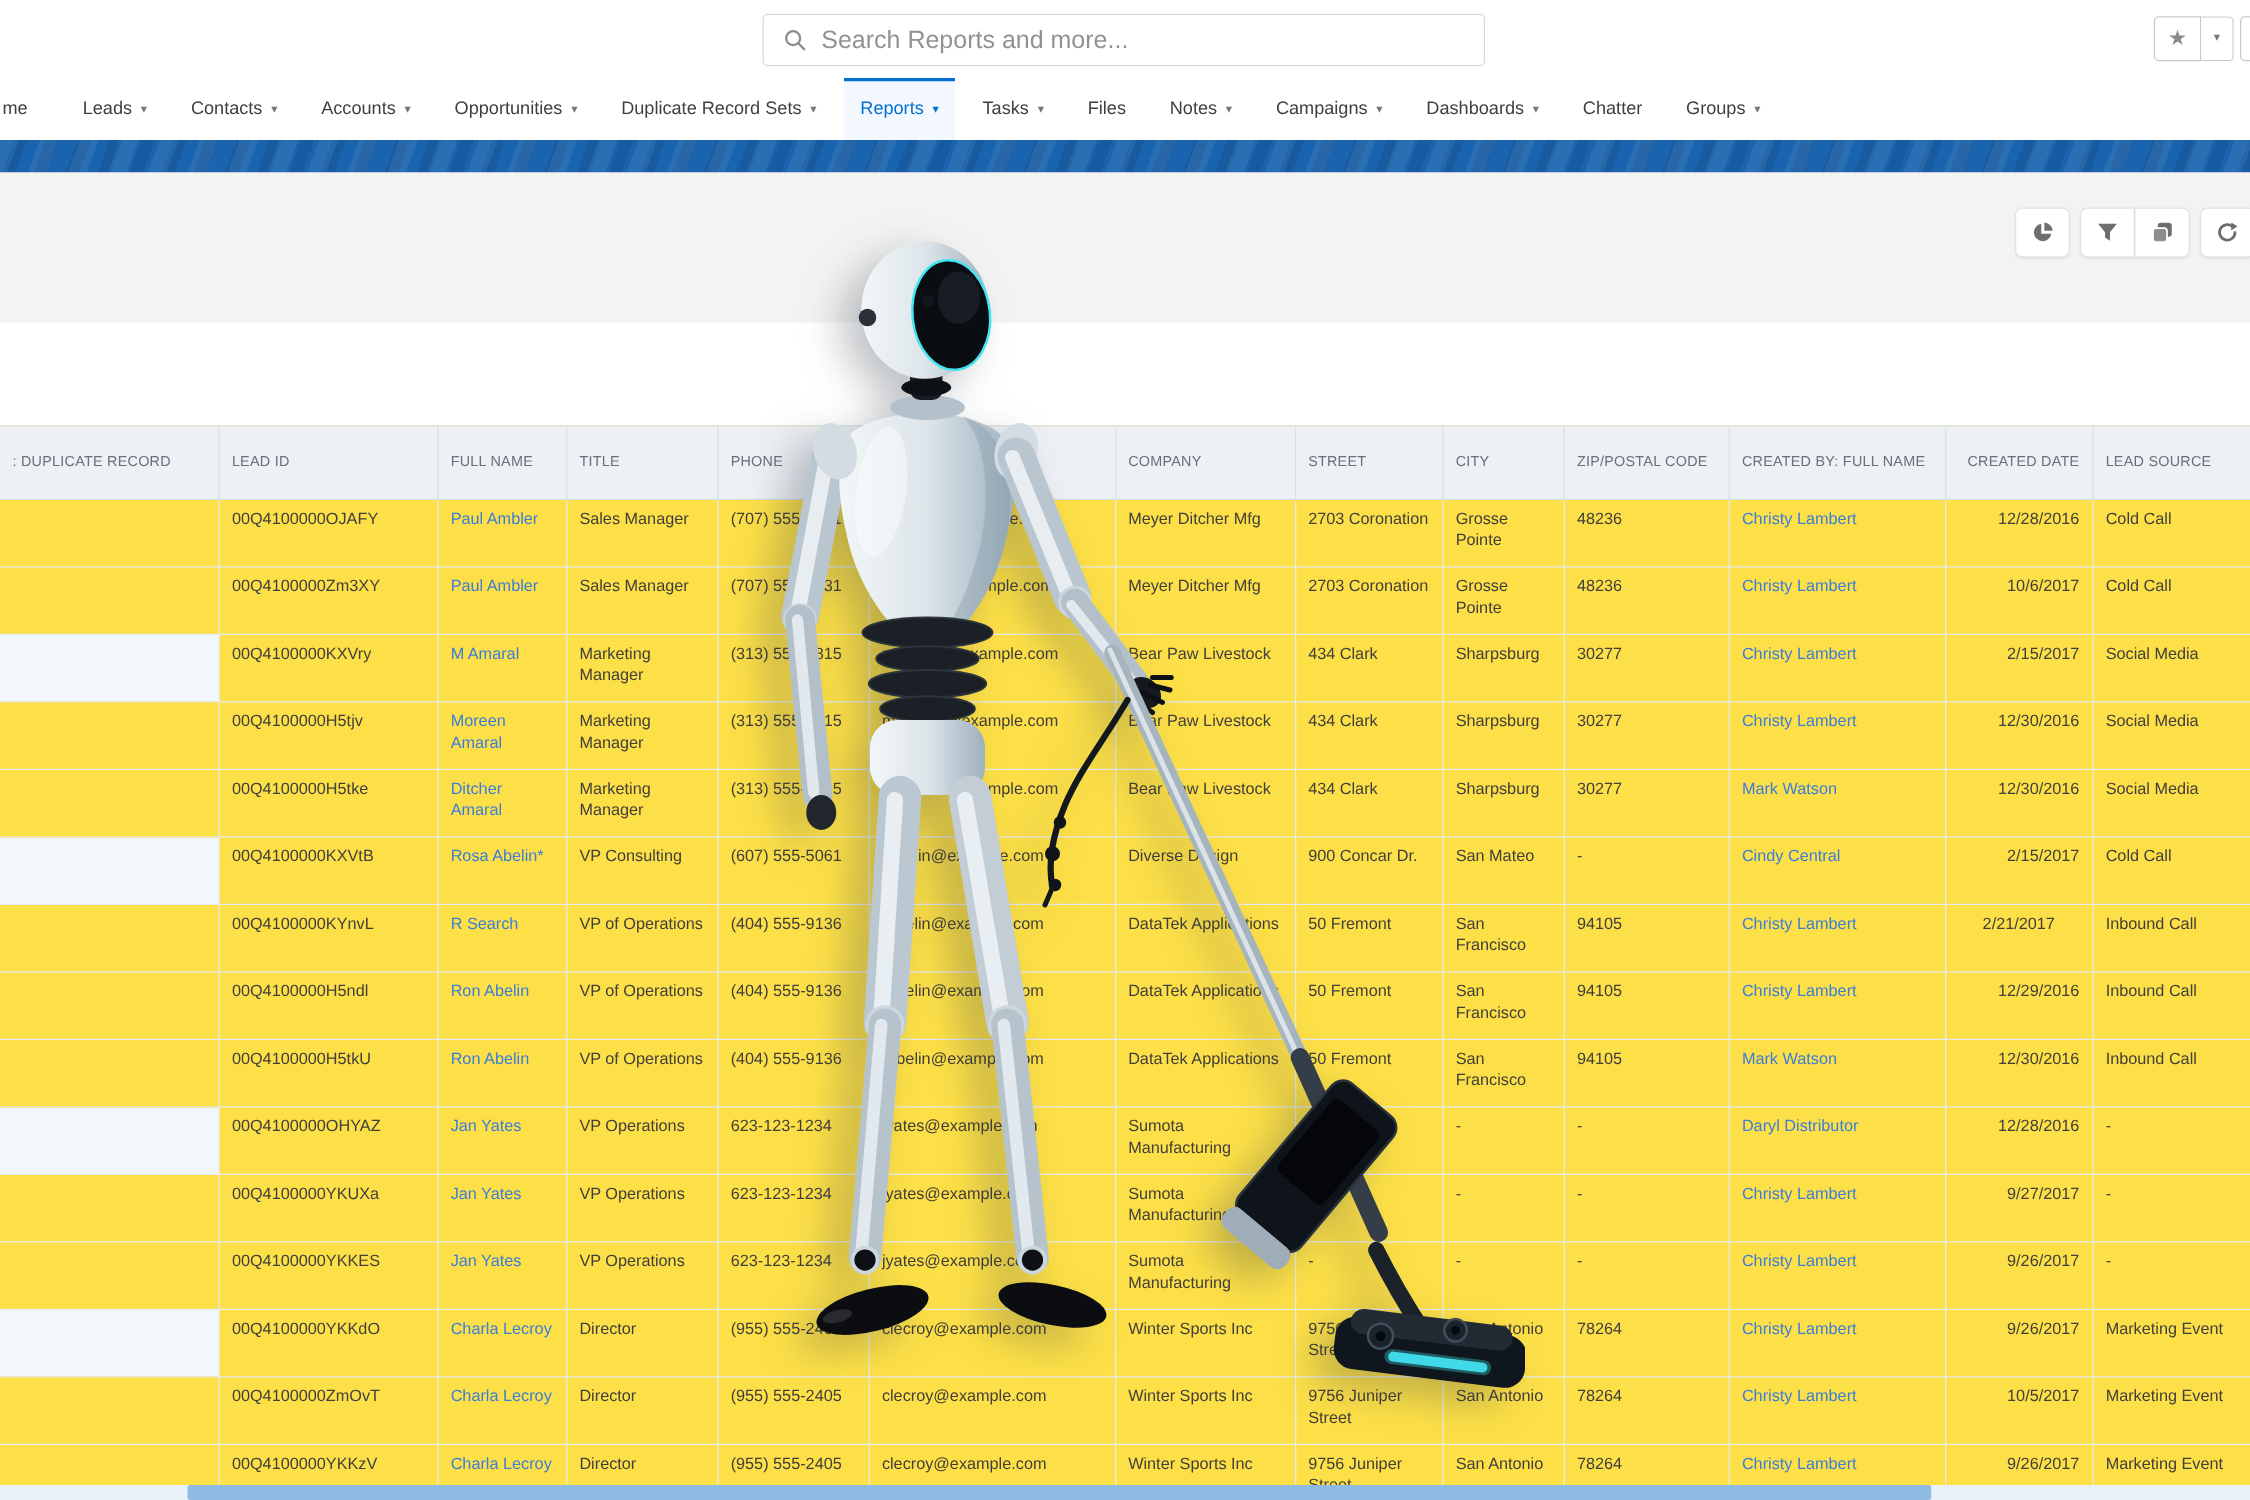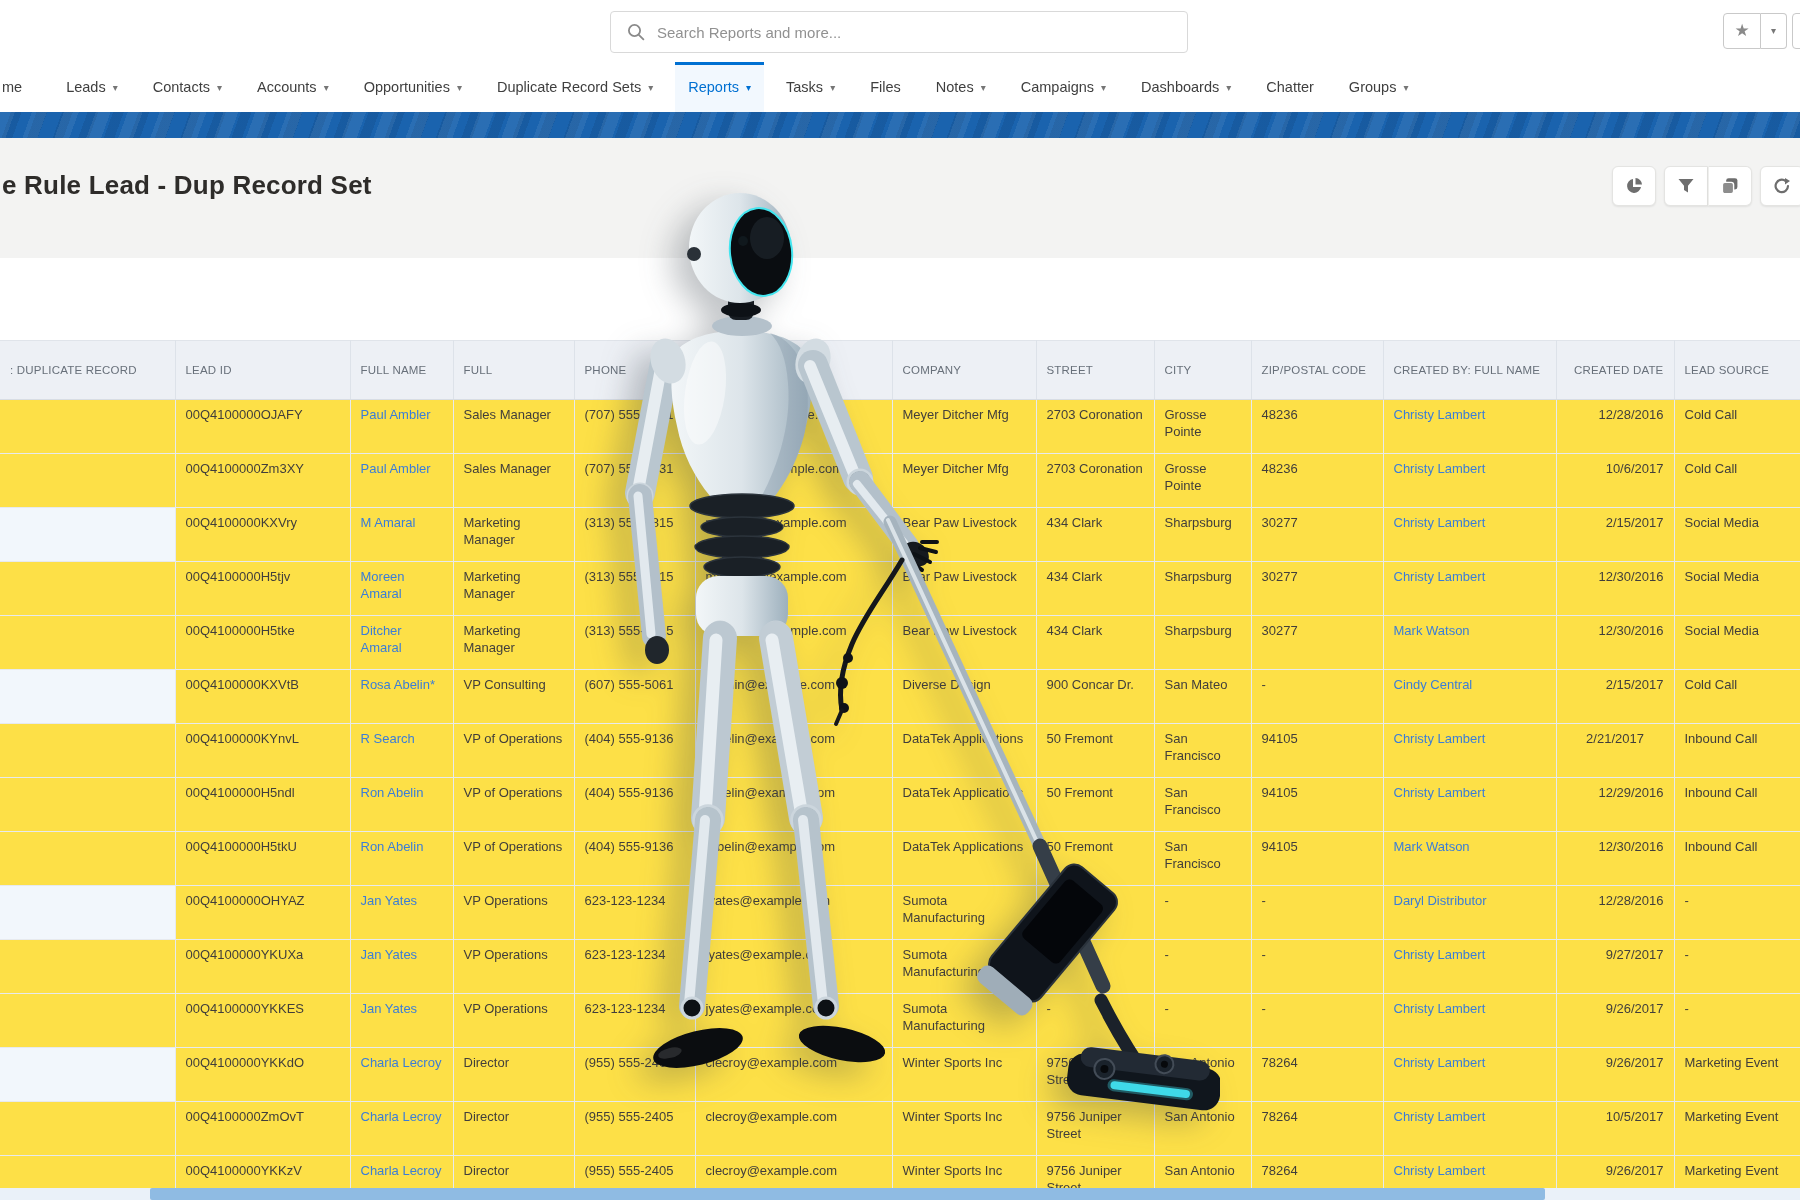--- a/index.html
+++ b/index.html
@@ -3,21 +3,21 @@
 <meta charset="utf-8">
 <style>
   html,body{margin:0;padding:0;background:#fff;}
   .screen{position:relative;width:1800px;height:1200px;overflow:hidden;
     font-family:"Liberation Sans", sans-serif;background:#fff;}
 
   
   .topbar{position:absolute;top:0;left:0;width:1800px;height:62px;background:#fff;}
   .searchbox{position:absolute;left:610px;top:11px;width:578px;height:42px;}
   .searchbox input{width:100%;height:100%;box-sizing:border-box;border:1px solid #d9d9d9;
-    border-radius:4px;padding:0 12px 0 46px;font-size:15px;color:#444;outline:none;
+    border-radius:4px;padding:0 12px 0 46px;font-size:20px;color:#444;outline:none;
     font-family:"Liberation Sans", sans-serif;background:#fff;}
   .searchbox input::placeholder{color:#919191;}
   .search-ic{position:absolute;left:17px;top:12px;width:18px;height:18px;}
   .fav{position:absolute;left:1723px;top:13px;display:flex;}
   .favbtn{width:38px;height:36px;box-sizing:border-box;border:1px solid #c9c9c9;background:#fff;
     border-radius:4px 0 0 4px;color:#8a8a8a;font-size:17px;line-height:34px;text-align:center;cursor:pointer;}
   .favcaret{width:26px;border-left:none;border-radius:0 4px 4px 0;font-size:10px;color:#777;}
   .sliver{position:absolute;left:1792px;top:13px;width:14px;height:36px;box-sizing:border-box;
     border:1px solid #c9c9c9;border-radius:4px;background:#fff;}
 
@@ -143,21 +143,20 @@
       </div>
       <div class="tab">
         <span>Groups</span>
         <span class="chev">▾</span>
       </div>
     </nav>
 
   <div class="band"></div>
 
   <div class="titlebar">
-    <h1 class="rtitle">e Rule Lead - Dup Record Set</h1>
     <div class="actions">
       <div class="abtn">
         <svg viewBox="0 0 18 18">
           <path d="M8 2 A7 7 0 1 0 16 10 L8 10 Z" fill="#6e6e6e"></path>
           <path d="M10.5 1 A7 7 0 0 1 17 7.5 L10.5 7.5 Z" fill="#6e6e6e"></path>
         </svg>
       </div>
       <div class="btngroup">
         <div class="abtn">
           <svg viewBox="0 0 18 18">
@@ -195,21 +194,21 @@
           <col style="width:132px">
           <col style="width:173px">
           <col style="width:118px">
         <col style="width:126px">
       </colgroup>
       <thead>
           <tr id="hdr">
             <th>: DUPLICATE RECORD</th>
             <th>LEAD ID</th>
             <th>FULL NAME</th>
-            <th>FULL</th>
+            <th>TITLE</th>
             <th>PHONE</th>
             <th>EMAIL</th>
             <th>COMPANY</th>
             <th>STREET</th>
             <th>CITY</th>
             <th>ZIP/POSTAL CODE</th>
             <th>CREATED BY: FULL NAME</th>
             <th style="text-align: right;">CREATED DATE</th>
             <th>LEAD SOURCE</th>
           </tr>

